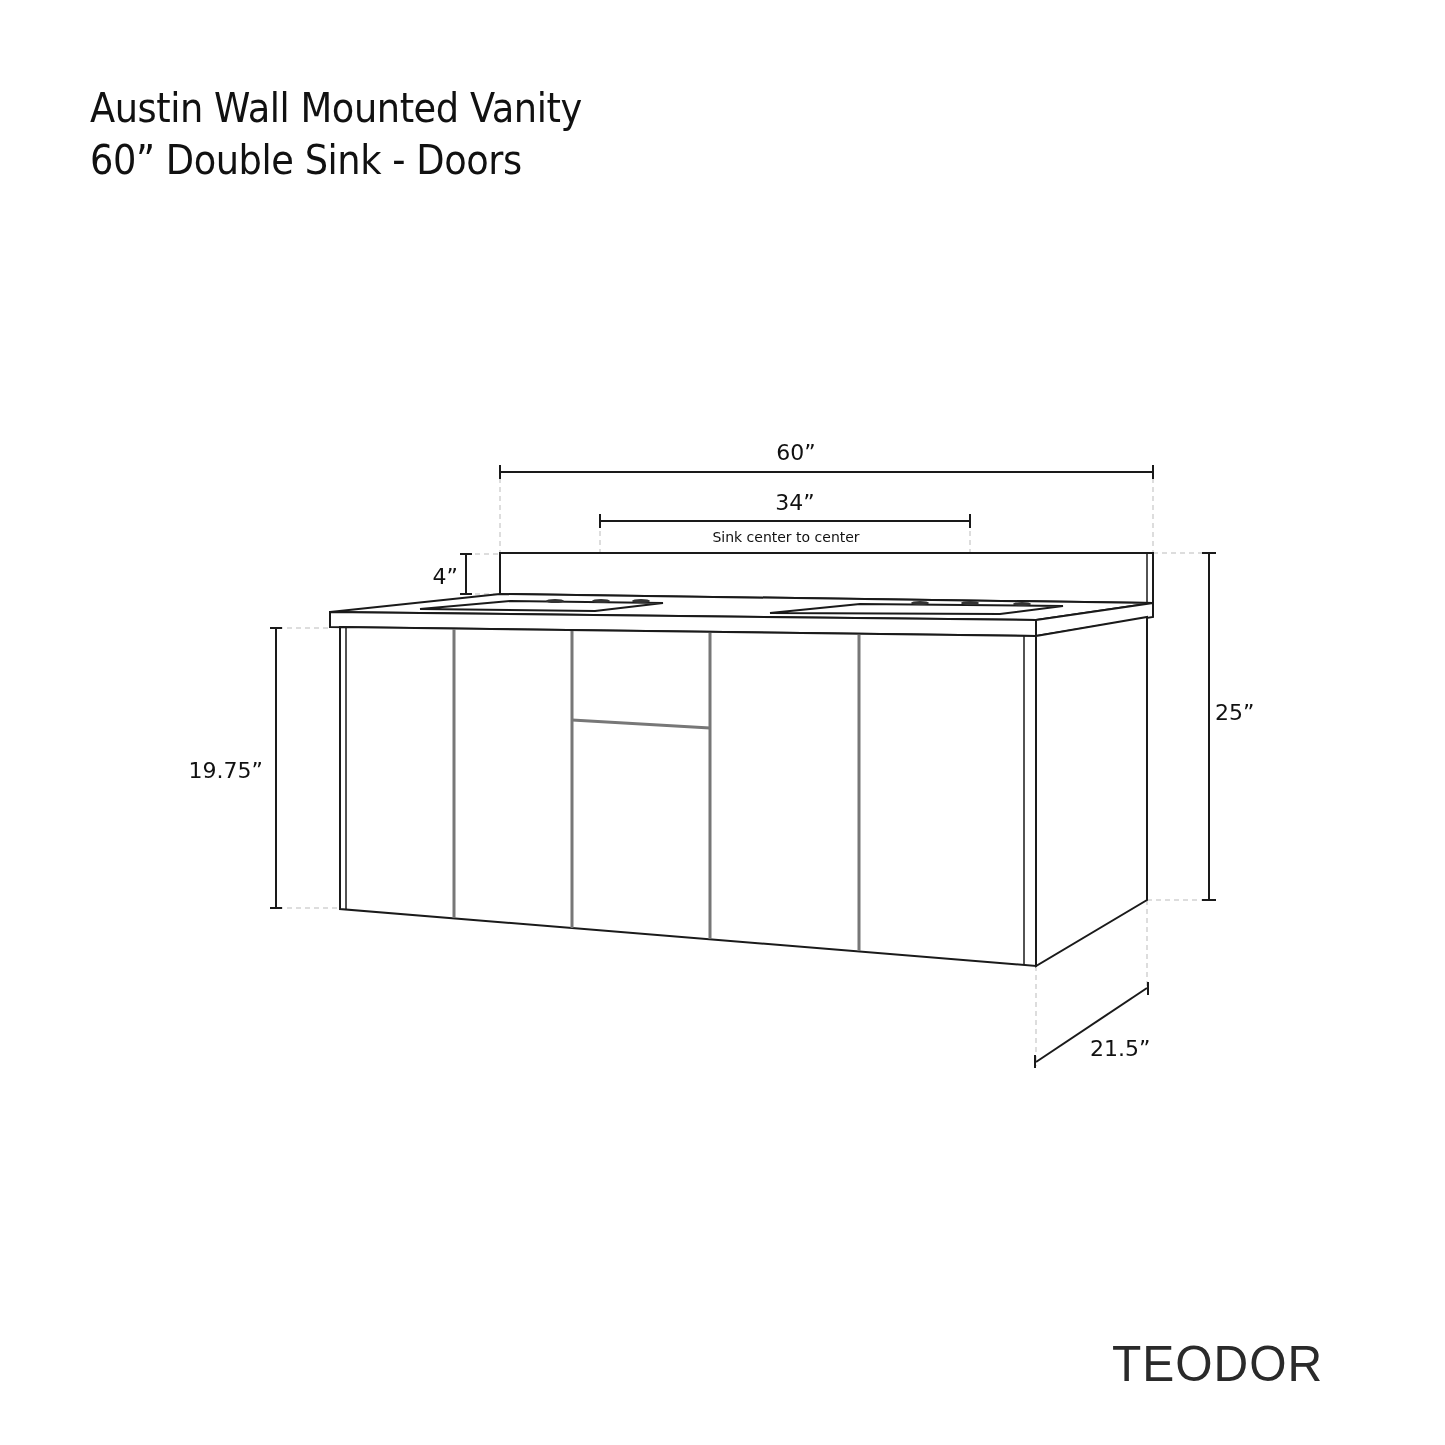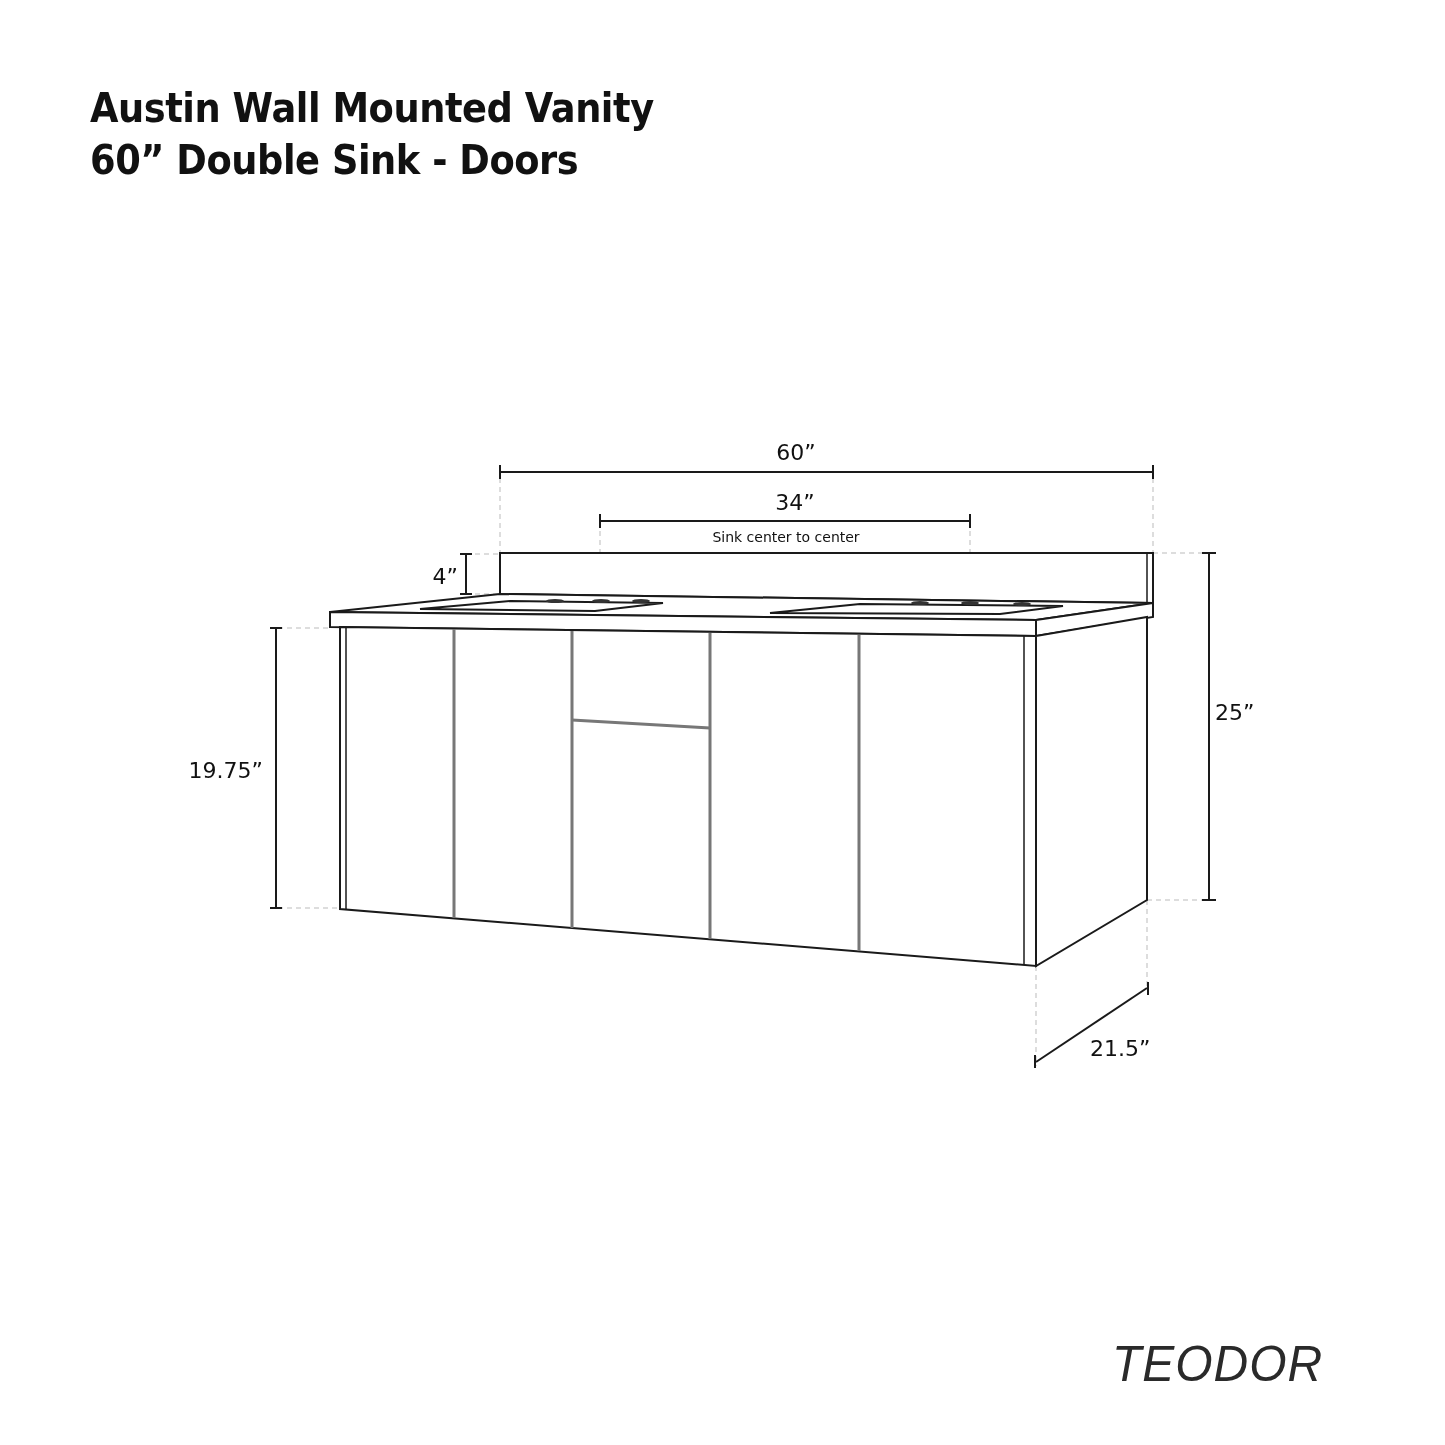--- a/index.html
+++ b/index.html
@@ -1,19 +1,19 @@
 <!DOCTYPE html>
 <html><head>
   <meta charset="utf-8">
   <style>
     html, body { margin: 0; padding: 0; background: #ffffff; }
     body { width: 1445px; height: 1445px; position: relative; overflow: hidden; font-family: "DejaVu Sans", sans-serif; color: #111; }
-    .title { position: absolute; left: 90px; top: 82px; font-size: 40px; line-height: 52px; font-weight: 700; letter-spacing: -0.5px; color: #111; font-family: "DejaVu Sans", sans-serif; }
+    .title { position: absolute; left: 90px; top: 82px; font-size: 40px; line-height: 52px; font-weight: 400; letter-spacing: -0.5px; color: #111; font-family: "DejaVu Sans", sans-serif; }
     .title div { white-space: nowrap; transform: scaleX(0.92); transform-origin: left; }
-    .brand { position: absolute; left: 1112px; top: 1335px; font-size: 50px; font-weight: 300; letter-spacing: 1px; color: #2a2a2a; font-family: "Liberation Sans", sans-serif; font-style: italic; -webkit-text-stroke: 0; }
+    .brand { position: absolute; left: 1112px; top: 1335px; font-size: 50px; font-weight: 300; letter-spacing: 1px; color: #2a2a2a; font-family: "Liberation Sans", sans-serif; -webkit-text-stroke: 0; }
     .brand span { display: inline-block; transform: scaleX(0.96); transform-origin: left; font-weight: 100; }
     svg.drawing { position: absolute; left: 0; top: 0; }
     .dim-text { font-family: "DejaVu Sans", sans-serif; fill: #111; }
   </style>
 </head>
 <body>
 
 <div class="title">
   <div>Austin Wall Mounted Vanity</div>
   <div>60” Double Sink - Doors</div>

